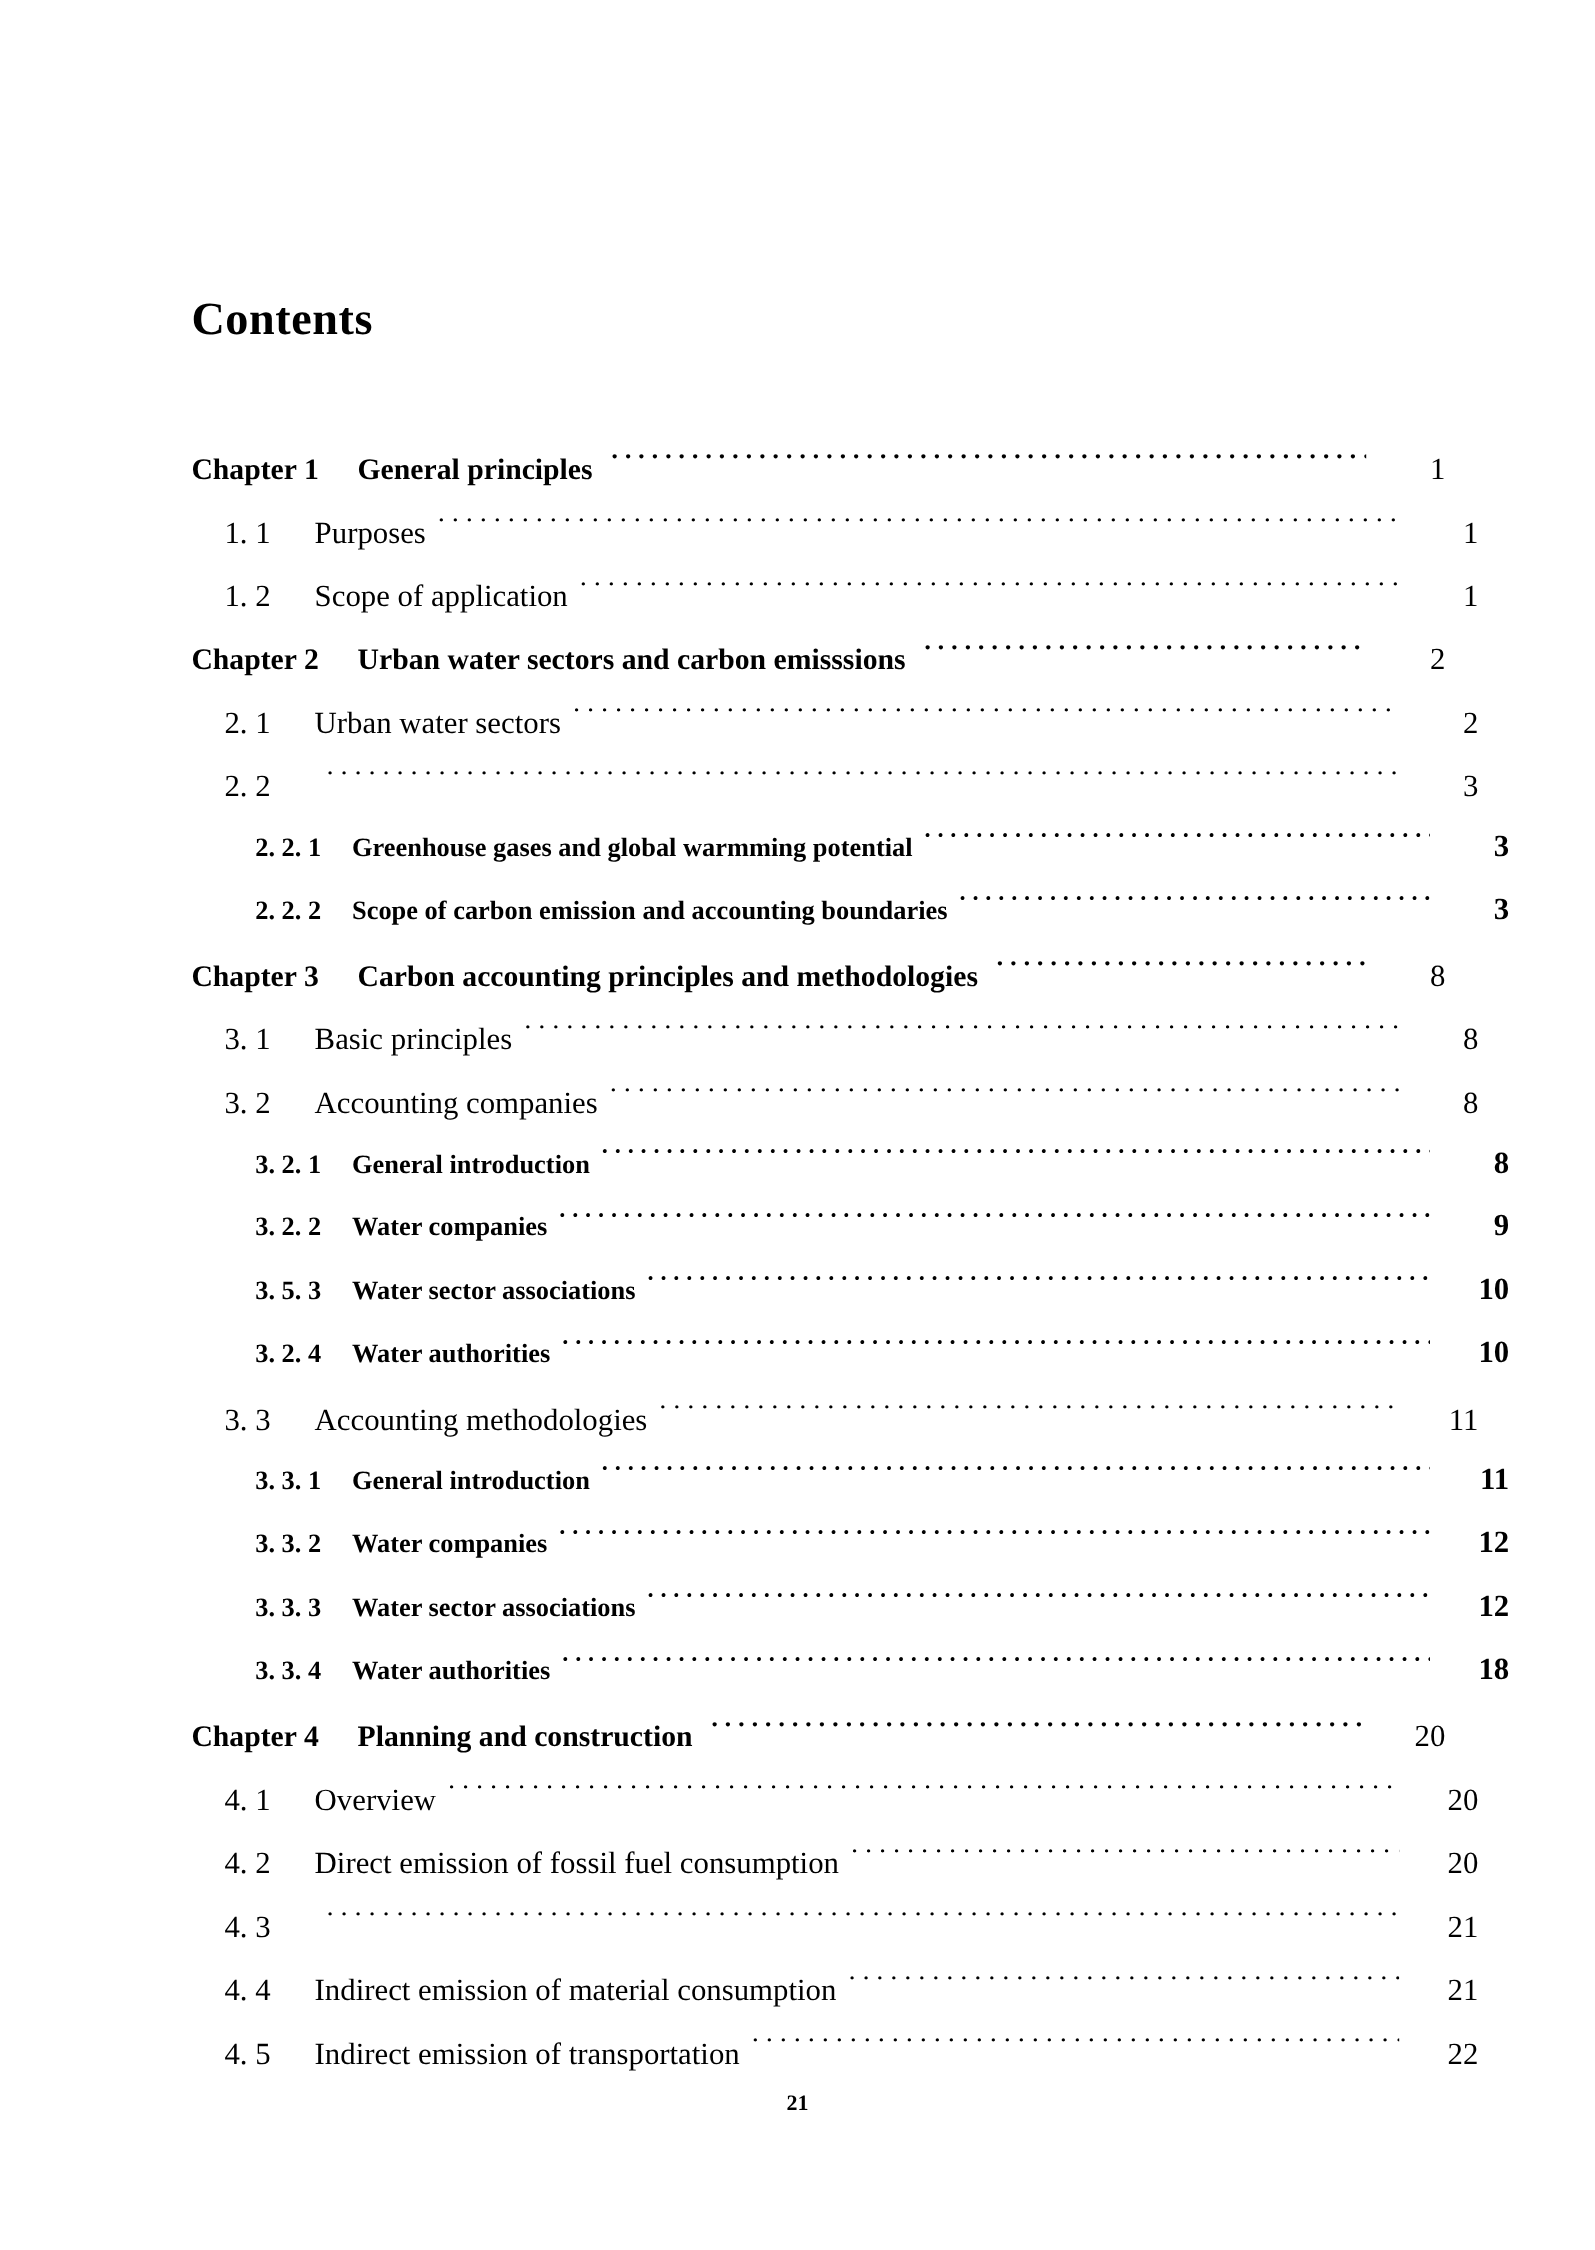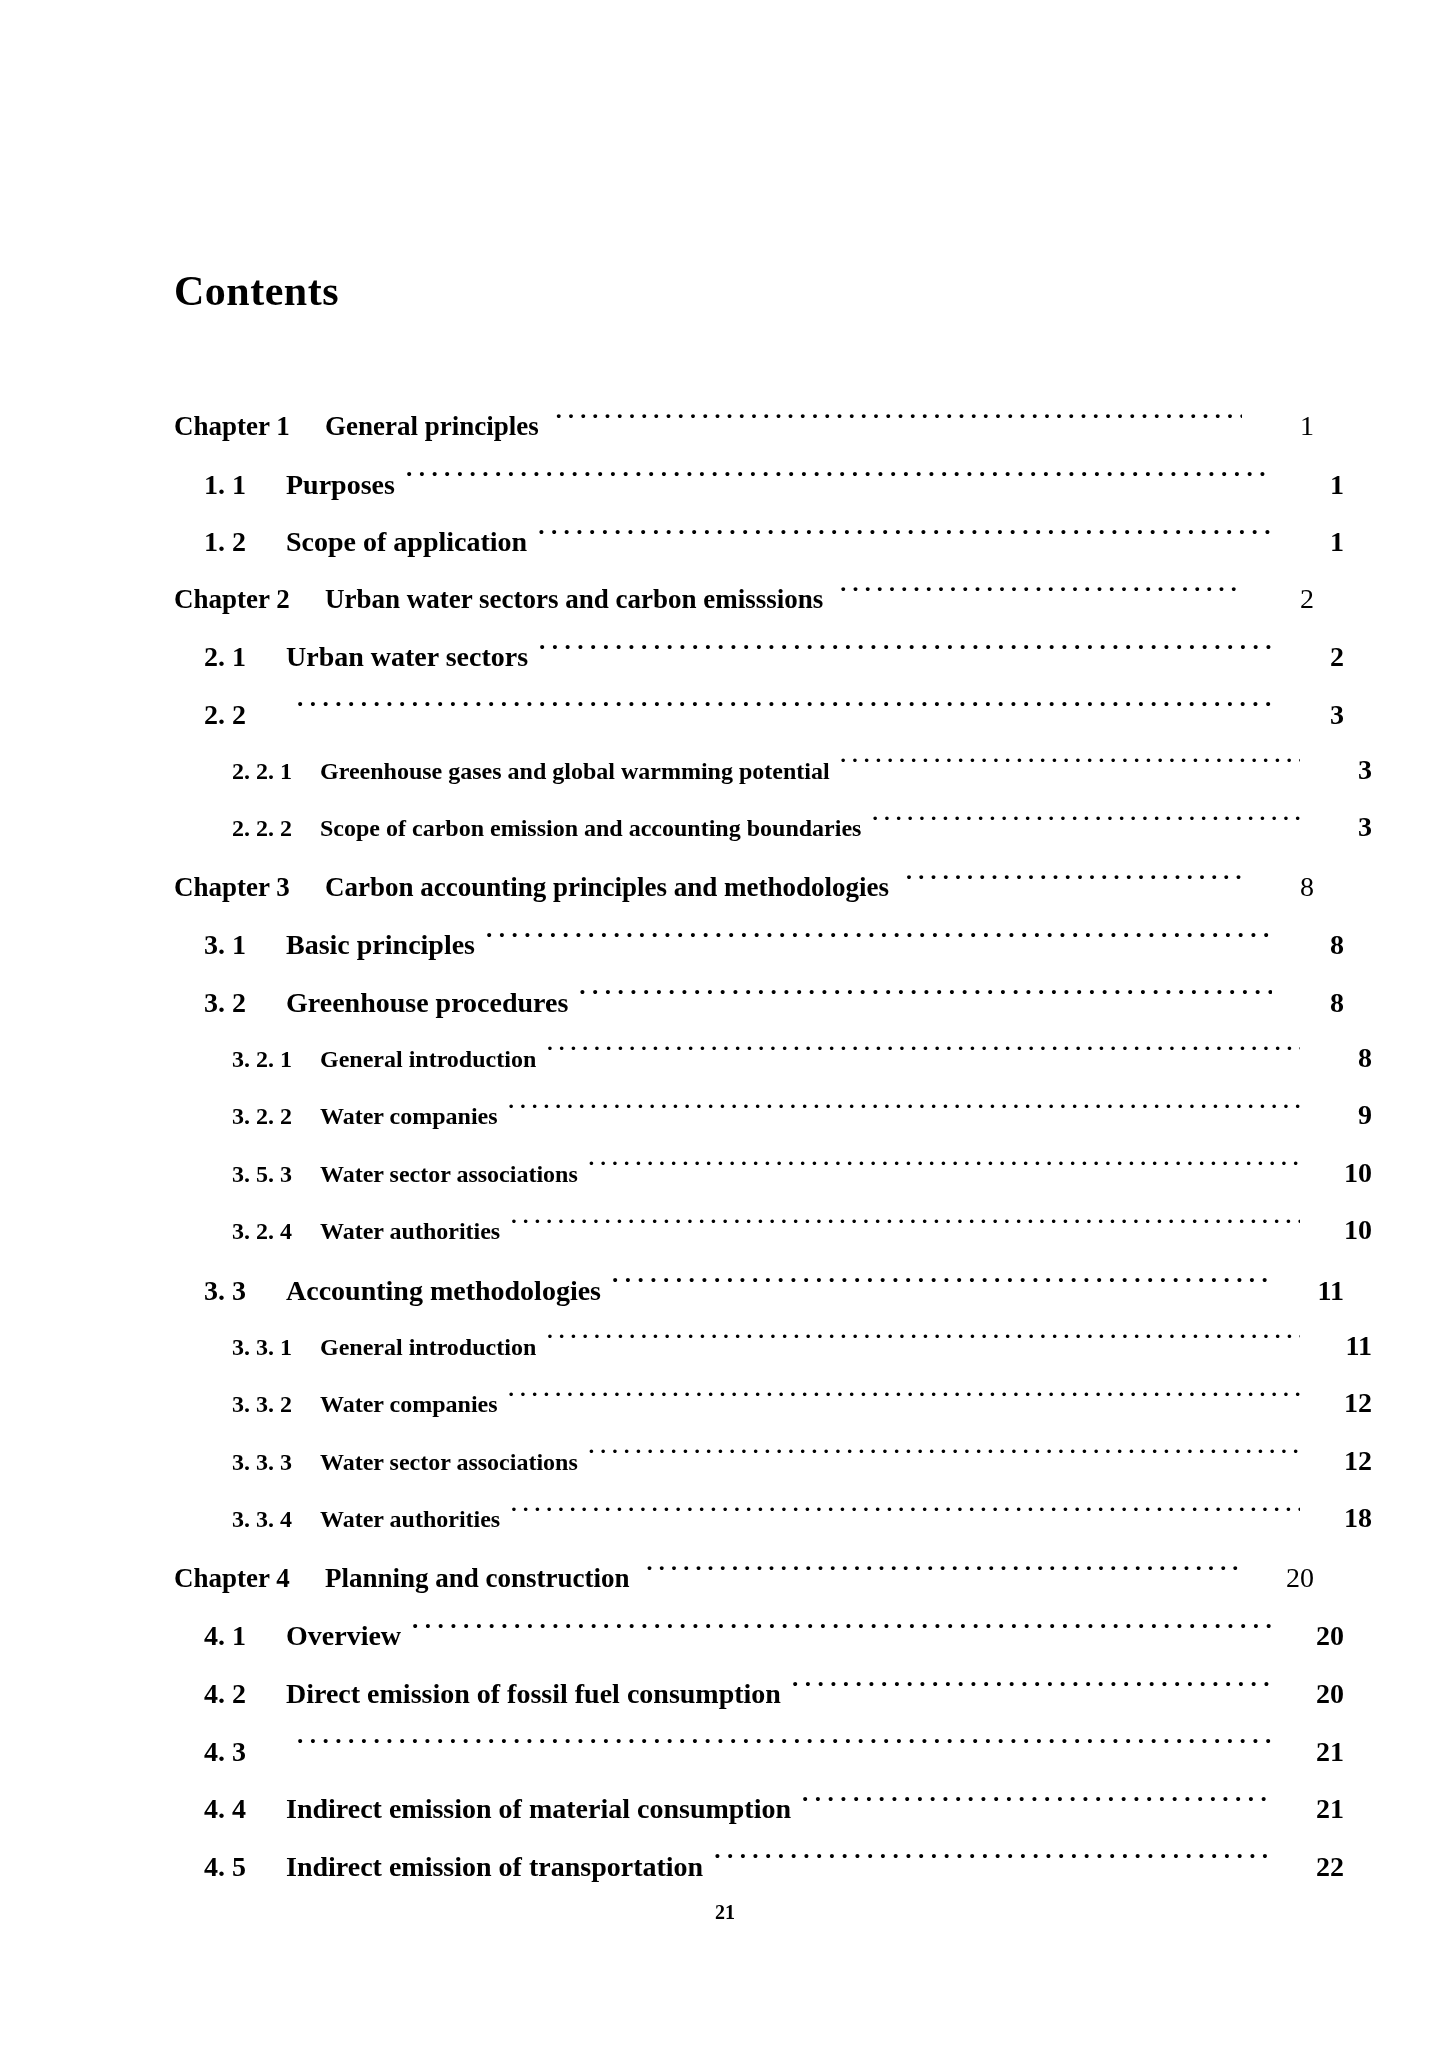--- a/index.html
+++ b/index.html
@@ -101,21 +101,21 @@
     font-size: 28px;
   }
   .lvl-chapter .leader::before {
     font-size: 24px;
     letter-spacing: 4.2px;
   }
 
   
   .lvl-section {
     font-size: 28px;
-    font-weight: bold;
+    font-weight: normal;
     padding-left: 30px;
   }
   .lvl-section .entry-num {
     width: 82px;
   }
   .lvl-section .leader {
     margin-left: 10px;
   }
   .lvl-section .entry-page {
     font-size: 28px;
@@ -222,21 +222,21 @@
         <span class="entry-page">8</span>
       </div>
       <div class="toc-entry lvl-section">
         <span class="entry-num">3. 1</span>
         <span class="entry-label">Basic principles</span>
         <span class="leader"></span>
         <span class="entry-page">8</span>
       </div>
       <div class="toc-entry lvl-section">
         <span class="entry-num">3. 2</span>
-        <span class="entry-label">Greenhouse procedures</span>
+        <span class="entry-label">Accounting companies</span>
         <span class="leader"></span>
         <span class="entry-page">8</span>
       </div>
       <div class="toc-entry lvl-subsection">
         <span class="entry-num">3. 2. 1</span>
         <span class="entry-label">General introduction</span>
         <span class="leader"></span>
         <span class="entry-page">8</span>
       </div>
       <div class="toc-entry lvl-subsection">

